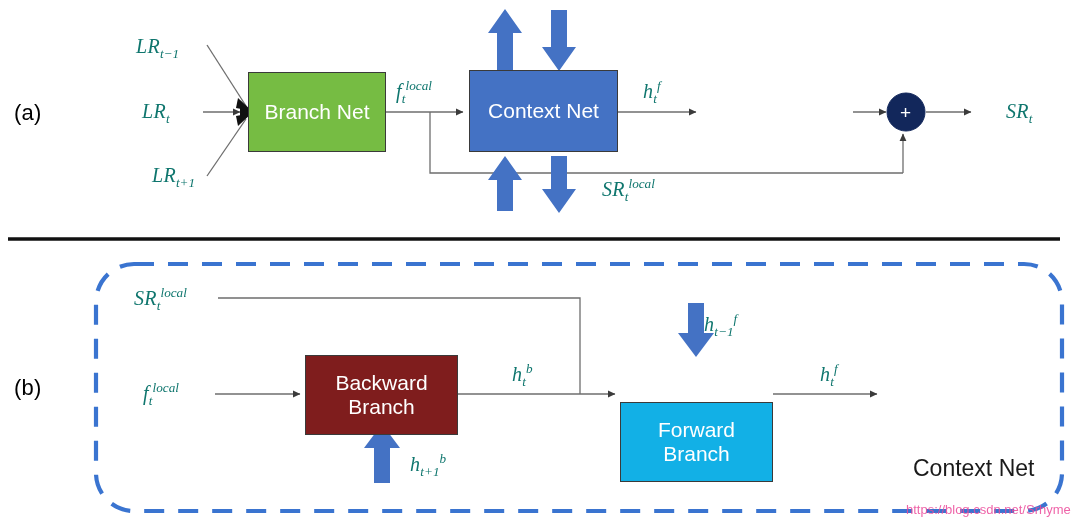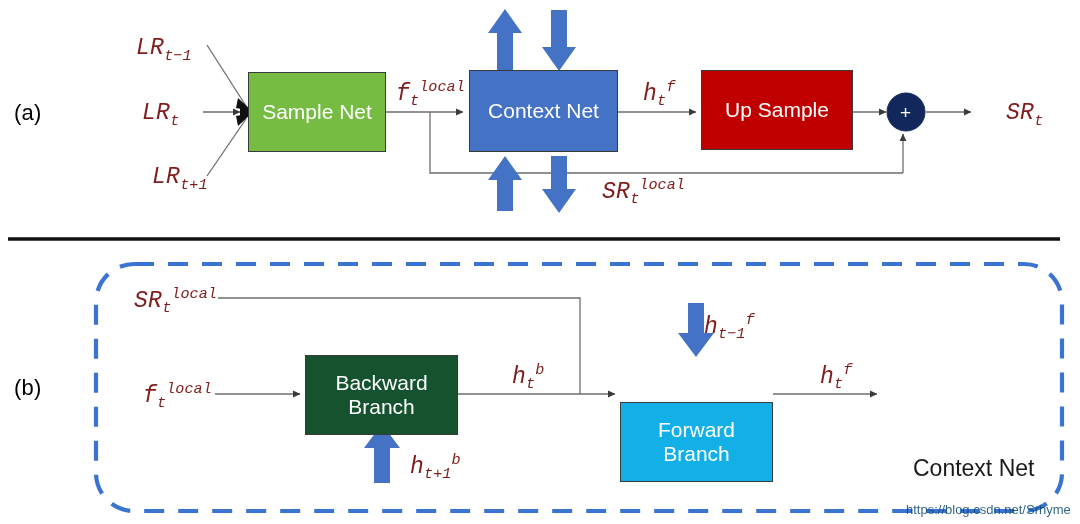--- a/index.html
+++ b/index.html
@@ -39,24 +39,24 @@
     text-align: center;
     color: #ffffff;
     font-family: "Liberation Sans", sans-serif;
     font-size: 21px;
     line-height: 1.12;
     font-weight: 400;
     white-space: pre-line;
   }
   .math {
     position: absolute;
-    font-family: Liberation Mono, monospace;
+    font-family: Liberation Serif, serif;
     font-style: italic;
-    font-size: 23px;
-    color: #7f1d1d;
+    font-size: 20px;
+    color: #0f766e;
     white-space: nowrap;
     letter-spacing: 0.3px;
   }
   .math sup {
     font-size: 0.66em;
     font-style: italic;
     vertical-align: super;
     letter-spacing: 0;
   }
   .math sub {
@@ -77,21 +77,21 @@
     color: #ffffff;
     font-family: "Liberation Sans", sans-serif;
     font-size: 19px;
     line-height: 1;
     pointer-events: none;
   }
   .watermark {
     position: absolute;
     font-family: "Liberation Sans", sans-serif;
     font-size: 13px;
-    color: #0c4a6e;
+    color: #ec4899;
     white-space: nowrap;
     opacity: 0.85;
   }
 </style>
 </head>
 <body>
 
 <div id="root">
 
   <svg class="layer" viewBox="0 0 1080 524" xmlns="http://www.w3.org/2000/svg">
@@ -160,25 +160,24 @@
 
       <path d="M374,483 L374,448 L364,448 L382,424 L400,448 L390,448 L390,483 z"></path>
 
       <path d="M688,303 L704,303 L704,333 L714,333 L696,357 L678,333 L688,333 z"></path>
     </g>
   </svg>
 
   <div class="panel-label" style="left:14px; top:100px;">(a)</div>
   <div class="panel-label" style="left:14px; top:375px;">(b)</div>
 
-  <div class="box" style="left:248px; top:72px; width:138px; height:80px; background:#76BC43;">Sample Net</div>
+  <div class="box" style="left:248px; top:72px; width:138px; height:80px; background:#76BC43;">Branch Net</div>
 
   <div class="box" style="left:469px; top:70px; width:149px; height:82px; background:#4472C4;">Context Net</div>
 
-  <div class="box" style="left:701px; top:70px; width:152px; height:80px; background:#C00000;">Up Sample</div>
 
   <div class="sum-plus" style="left:900px; top:103px;">+</div>
 
   <div class="math" style="left:136px; top:35px;">
     <span>LR</span><sub>t−1</sub>
   </div>
 
   <div class="math" style="left:142px; top:100px;">
     <span>LR</span><sub>t</sub>
   </div>
@@ -196,21 +195,21 @@
   </div>
 
   <div class="math" style="left:602px; top:176px;">
     <span>SR</span><sub>t</sub><sup>local</sup>
   </div>
 
   <div class="math" style="left:978px; top:100px;margin-left:28px;">
     <span>SR</span><sub>t</sub>
   </div>
 
-  <div class="box" style="left:305px; top:355px; width:153px; height:80px; background:#14532d;">Backward
+  <div class="box" style="left:305px; top:355px; width:153px; height:80px; background:#7f1d1d;">Backward
 Branch</div>
 
   <div class="box" style="left:620px; top:355px; width:153px; height:80px; background:#12B0E6;margin-top:47px;">Forward
 Branch</div>
 
   <div class="math" style="left:134px; top:285px;">
     <span>SR</span><sub>t</sub><sup>local</sup>
   </div>
 
   <div class="math" style="left:143px; top:380px;">

